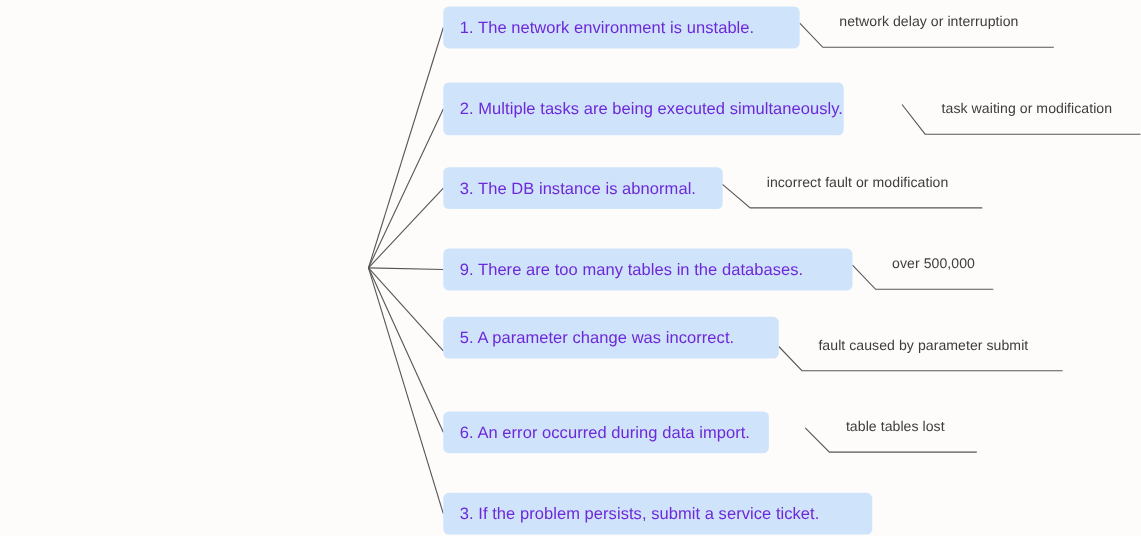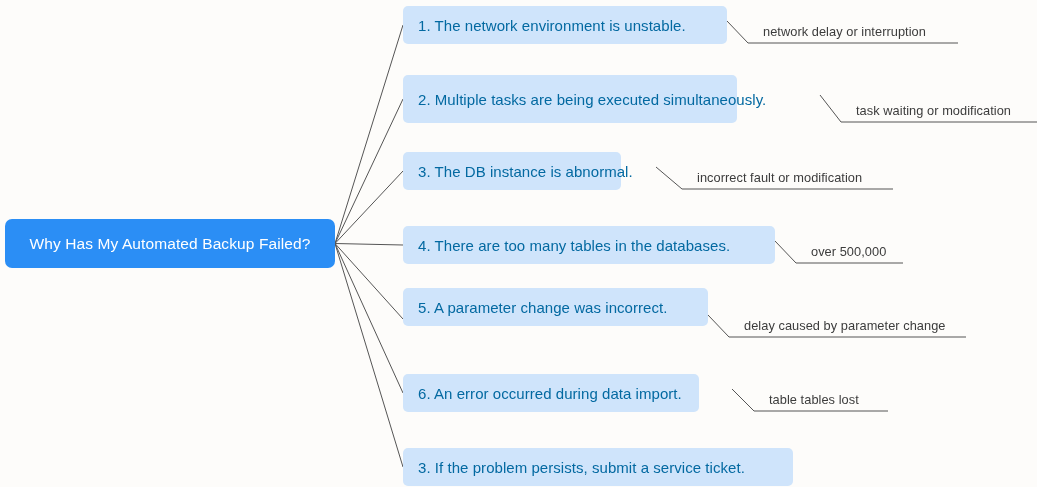--- a/index.html
+++ b/index.html
@@ -38,38 +38,38 @@
   .node-root {
     background: #2B8EF5;
     color: #FFFFFF;
     font-size: 15.5px;
     border-radius: 7px;
     justify-content: center;
     letter-spacing: 0.1px;
   }
   .node-branch {
     background: #CFE4FB;
-    color: #0369a1;
+    color: #6d28d9;
     font-size: 15px;
     padding-left: 15px;
     letter-spacing: 0.05px;
   }
   .annotation {
     position: absolute;
     box-sizing: border-box;
     color: #3C3C3C;
     font-size: 12.8px;
     white-space: nowrap;
     letter-spacing: 0.05px;
     line-height: 1;
   }
   .annotation-label {
     position: absolute;
     left: 0;
-    bottom: 5px;
+    bottom: 17px;
     white-space: nowrap;
   }
 </style>
 </head>
 <body>
 
 <div id="mindmap-stage">
 
   <svg id="connector-layer" width="1037" height="487" viewBox="0 0 1037 487">
       <line x1="335" y1="243.5" x2="403" y2="25" stroke="#555555" stroke-width="1"></line>
@@ -80,54 +80,51 @@
       <path d="M 656 167 L 682 189 L 893 189" fill="none" stroke="#555555" stroke-width="1"></path>
       <line x1="335" y1="243.5" x2="403" y2="245" stroke="#555555" stroke-width="1"></line>
       <path d="M 775 241 L 796 263 L 903 263" fill="none" stroke="#555555" stroke-width="1"></path>
       <line x1="335" y1="243.5" x2="403" y2="319" stroke="#555555" stroke-width="1"></line>
       <path d="M 708 315 L 729 337 L 966 337" fill="none" stroke="#555555" stroke-width="1"></path>
       <line x1="335" y1="243.5" x2="403" y2="393" stroke="#555555" stroke-width="1"></line>
       <path d="M 732 389 L 754 411 L 888 411" fill="none" stroke="#555555" stroke-width="1"></path>
       <line x1="335" y1="243.5" x2="403" y2="467" stroke="#555555" stroke-width="1"></line>
     </svg>
 
-  <div class="node node-root" style="left: 5px; top: 219px; width: 330px; height: 49px;">
-    <span>Why Has My Automated Backup Failed?</span>
-  </div>
 
   <div id="branch-layer">
       <div class="node node-branch" style="left: 403px; top: 6px; width: 324px; height: 38px;">
         <span>1. The network environment is unstable.</span>
       </div>
       <div class="annotation" style="left: 763px; top: 6px; height: 38px;">
         <span class="annotation-label">network delay or interruption</span>
       </div>
-      <div class="node node-branch" style="left: 403px; top: 75px; width: 334px; height: 48px;">
+      <div class="node node-branch" style="left: 403px; top: 75px; width: 364px; height: 48px;">
         <span>2. Multiple tasks are being executed simultaneously.</span>
       </div>
       <div class="annotation" style="left: 856px; top: 75px; height: 48px;">
         <span class="annotation-label">task waiting or modification</span>
       </div>
-      <div class="node node-branch" style="left: 403px; top: 152px; width: 218px; height: 38px; text-align: right;">
+      <div class="node node-branch" style="left: 403px; top: 152px; width: 254px; height: 38px; text-align: right;">
         <span>3. The DB instance is abnormal.</span>
       </div>
       <div class="annotation" style="left: 697px; top: 152px; height: 38px;">
         <span class="annotation-label">incorrect fault or modification</span>
       </div>
       <div class="node node-branch" style="left: 403px; top: 226px; width: 372px; height: 38px;">
-        <span>4. There are too many tables in the databases.</span>
+        <span>9. There are too many tables in the databases.</span>
       </div>
       <div class="annotation" style="left: 811px; top: 226px; height: 38px;">
         <span class="annotation-label">over 500,000</span>
       </div>
       <div class="node node-branch" style="left: 403px; top: 288px; width: 305px; height: 38px;">
         <span>5. A parameter change was incorrect.</span>
       </div>
       <div class="annotation" style="left: 744px; top: 300px; height: 38px;">
-        <span class="annotation-label">delay caused by parameter change</span>
+        <span class="annotation-label">fault caused by parameter submit</span>
       </div>
       <div class="node node-branch" style="left: 403px; top: 374px; width: 296px; height: 38px;">
         <span>6. An error occurred during data import.</span>
       </div>
       <div class="annotation" style="left: 769px; top: 374px; height: 38px;">
         <span class="annotation-label">table tables lost</span>
       </div>
       <div class="node node-branch" style="left: 403px; top: 448px; width: 390px; height: 38px;">
         <span>3. If the problem persists, submit a service ticket.</span>
       </div>

